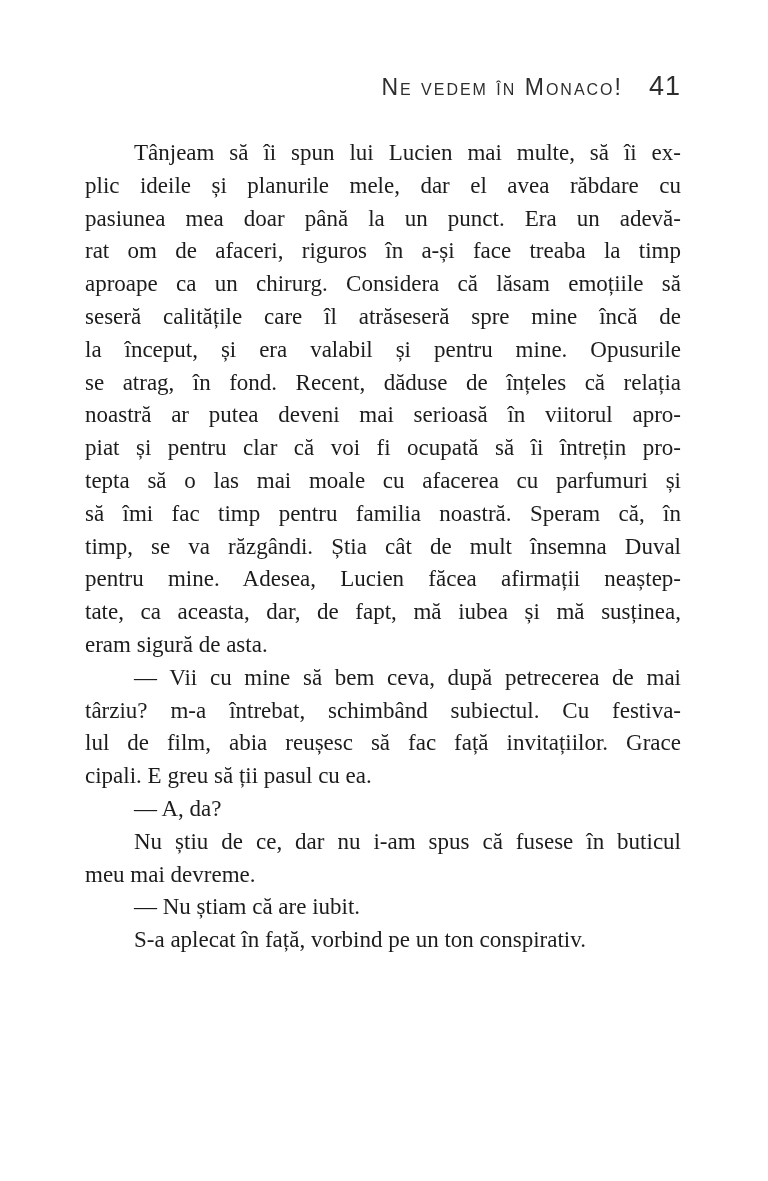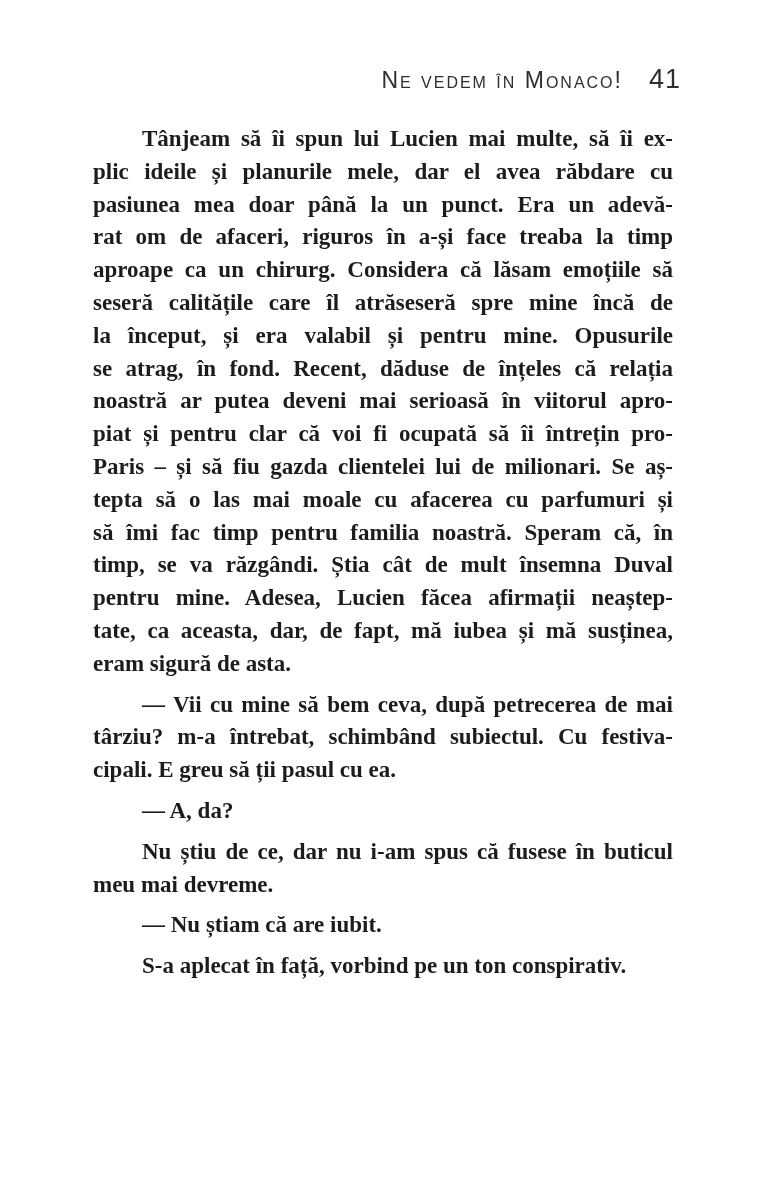--- a/index.html
+++ b/index.html
@@ -12,21 +12,21 @@
     width: 768px;
     height: 1181px;
     background: #ffffff;
     overflow: hidden;
   }
   .running-header {
     padding-top: 66px;
     padding-right: 87px;
     text-align: right;
     color: #2e2e2e;
-    line-height: 27px;
+    line-height: 40px;
     white-space: nowrap;
   }
   .chapter-title {
     font-family: "Liberation Sans", sans-serif;
     font-variant: small-caps;
     font-weight: 400;
     font-size: 23px;
     letter-spacing: 2px;
     color: #2e2e2e;
   }
@@ -41,22 +41,21 @@
   .body-text {
     margin-top: 27px;
     margin-left: 85px;
     width: 596px;
     font-family: "Liberation Serif", serif;
     font-size: 23px;
     line-height: 32.8px;
     color: #1c1c1c;
   }
   .paragraph {
-    margin: 8px;
-    font-weight: bold;
+    margin: 0;
   }
   .line {
     text-align: justify;
     text-align-last: justify;
     white-space: normal;
     overflow: hidden;
   }
   .line.indent {
     text-indent: 49px;
   }
@@ -77,31 +76,31 @@
         <div class="line indent">Tânjeam să îi spun lui Lucien mai multe, să îi ex-</div>
         <div class="line">plic ideile și planurile mele, dar el avea răbdare cu</div>
         <div class="line">pasiunea mea doar până la un punct. Era un adevă-</div>
         <div class="line">rat om de afaceri, riguros în a-și face treaba la timp</div>
         <div class="line">aproape ca un chirurg. Considera că lăsam emoțiile să</div>
         <div class="line">seseră calitățile care îl atrăseseră spre mine încă de</div>
         <div class="line">la început, și era valabil și pentru mine. Opusurile</div>
         <div class="line">se atrag, în fond. Recent, dăduse de înțeles că relația</div>
         <div class="line">noastră ar putea deveni mai serioasă în viitorul apro-</div>
         <div class="line">piat și pentru clar că voi fi ocupată să îi întrețin pro-</div>
-        <div class="line">Paris – și să fiu gazda clientelei lui de milionari. Se aș-</div>
         <div class="line">tepta să o las mai moale cu afacerea cu parfumuri și</div>
         <div class="line">să îmi fac timp pentru familia noastră. Speram că, în</div>
         <div class="line">timp, se va răzgândi. Știa cât de mult însemna Duval</div>
         <div class="line">pentru mine. Adesea, Lucien făcea afirmații neaștep-</div>
         <div class="line">tate, ca aceasta, dar, de fapt, mă iubea și mă susținea,</div>
         <div class="line last">eram sigură de asta.</div>
       </div>
       <div class="paragraph">
         <div class="line indent">— Vii cu mine să bem ceva, după petrecerea de mai</div>
         <div class="line">târziu? m-a întrebat, schimbând subiectul. Cu festiva-</div>
+        <div class="line">lul de film, abia reușesc să fac față invitațiilor. Grace</div>
         <div class="line last">cipali. E greu să ții pasul cu ea.</div>
       </div>
       <div class="paragraph">
         <div class="line indent last">— A, da?</div>
       </div>
       <div class="paragraph">
         <div class="line indent">Nu știu de ce, dar nu i-am spus că fusese în buticul</div>
         <div class="line last">meu mai devreme.</div>
       </div>
       <div class="paragraph">

